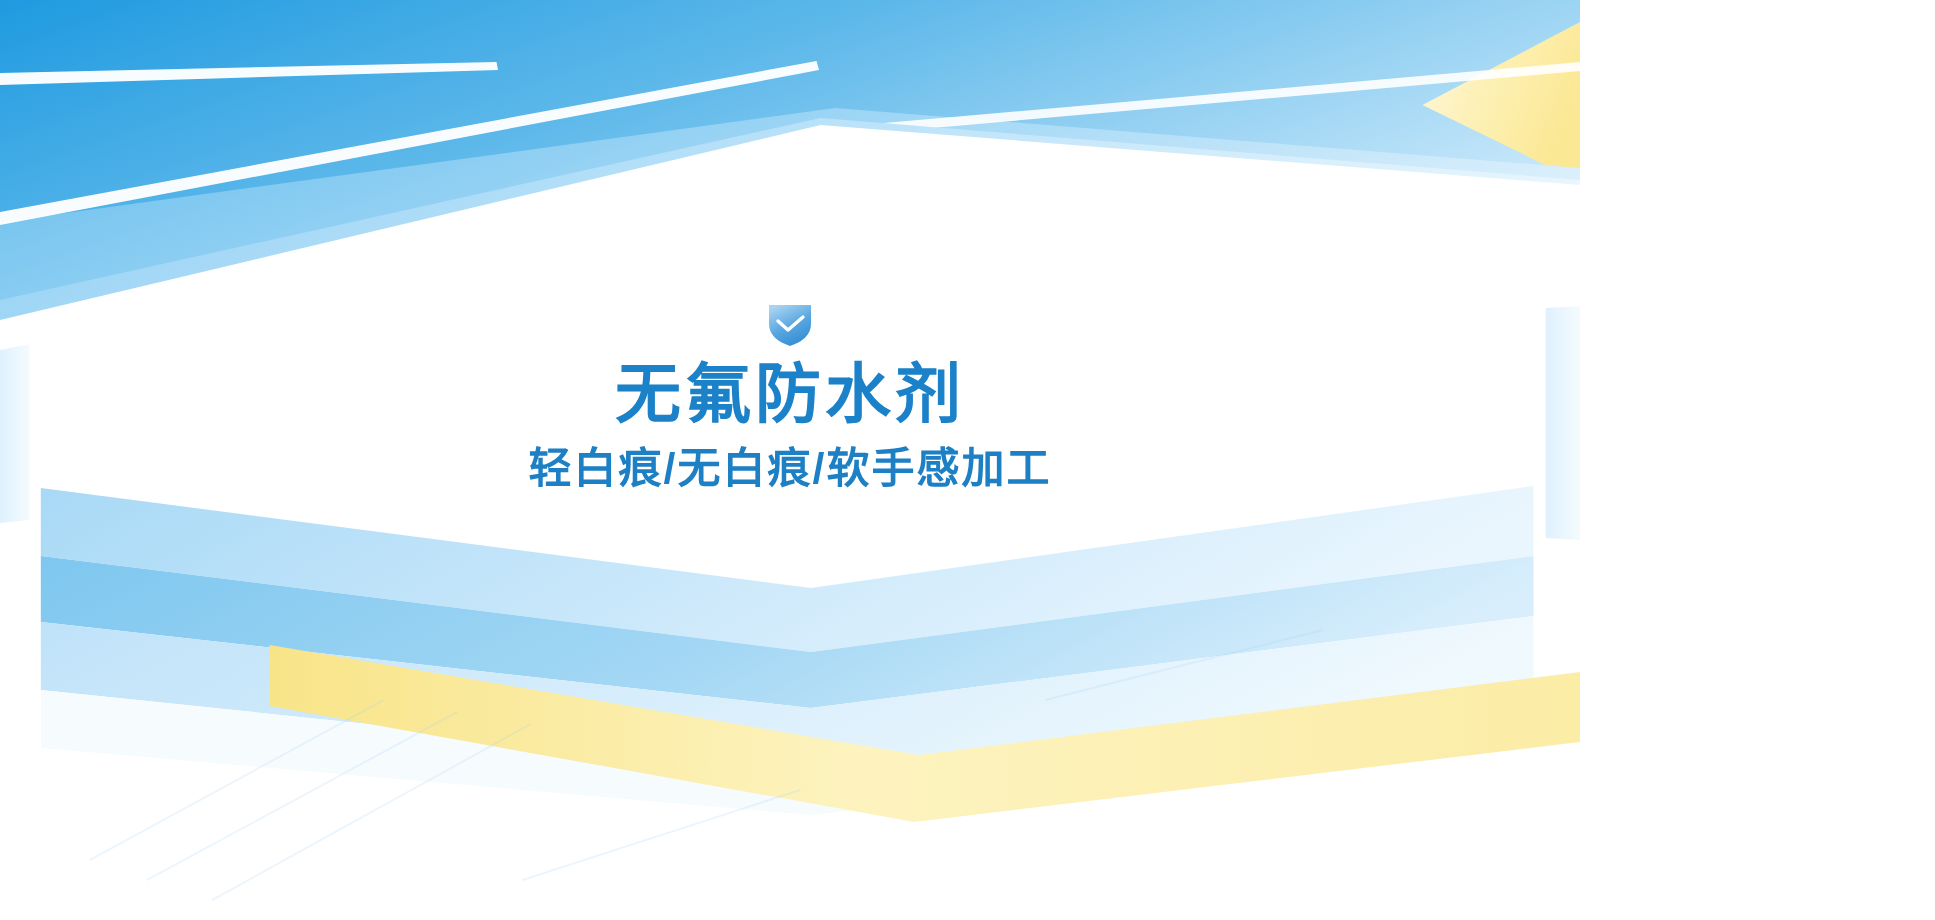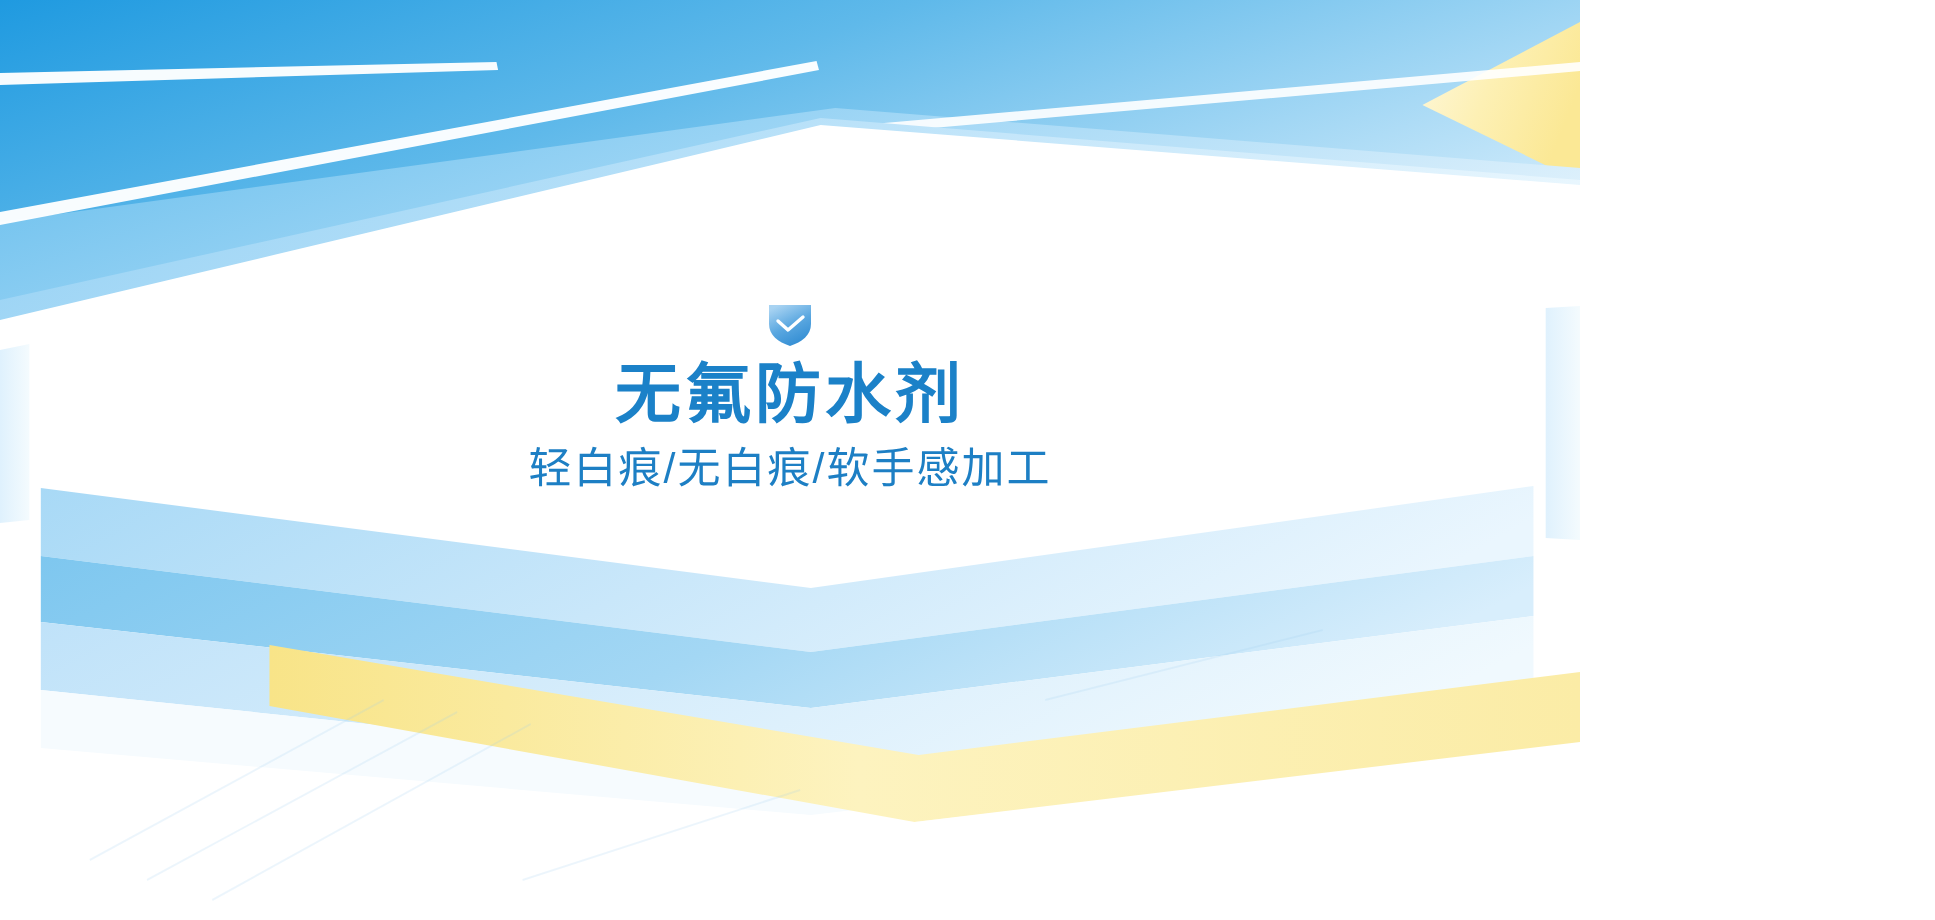--- a/index.html
+++ b/index.html
@@ -59,21 +59,21 @@
     letter-spacing: 4px;
     color: #1b81c8;
     text-align: center;
     pointer-events: auto;
   }
 
   .subheadline {
     margin: 14px 0 0 0;
     font-size: 43px;
     line-height: 1.12;
-    font-weight: 400;
+    font-weight: 700;
     letter-spacing: 2px;
     color: #1d7fc4;
     text-align: center;
     pointer-events: auto;
   }
 </style>
 </head>
 <body>
 
 <div class="banner">

